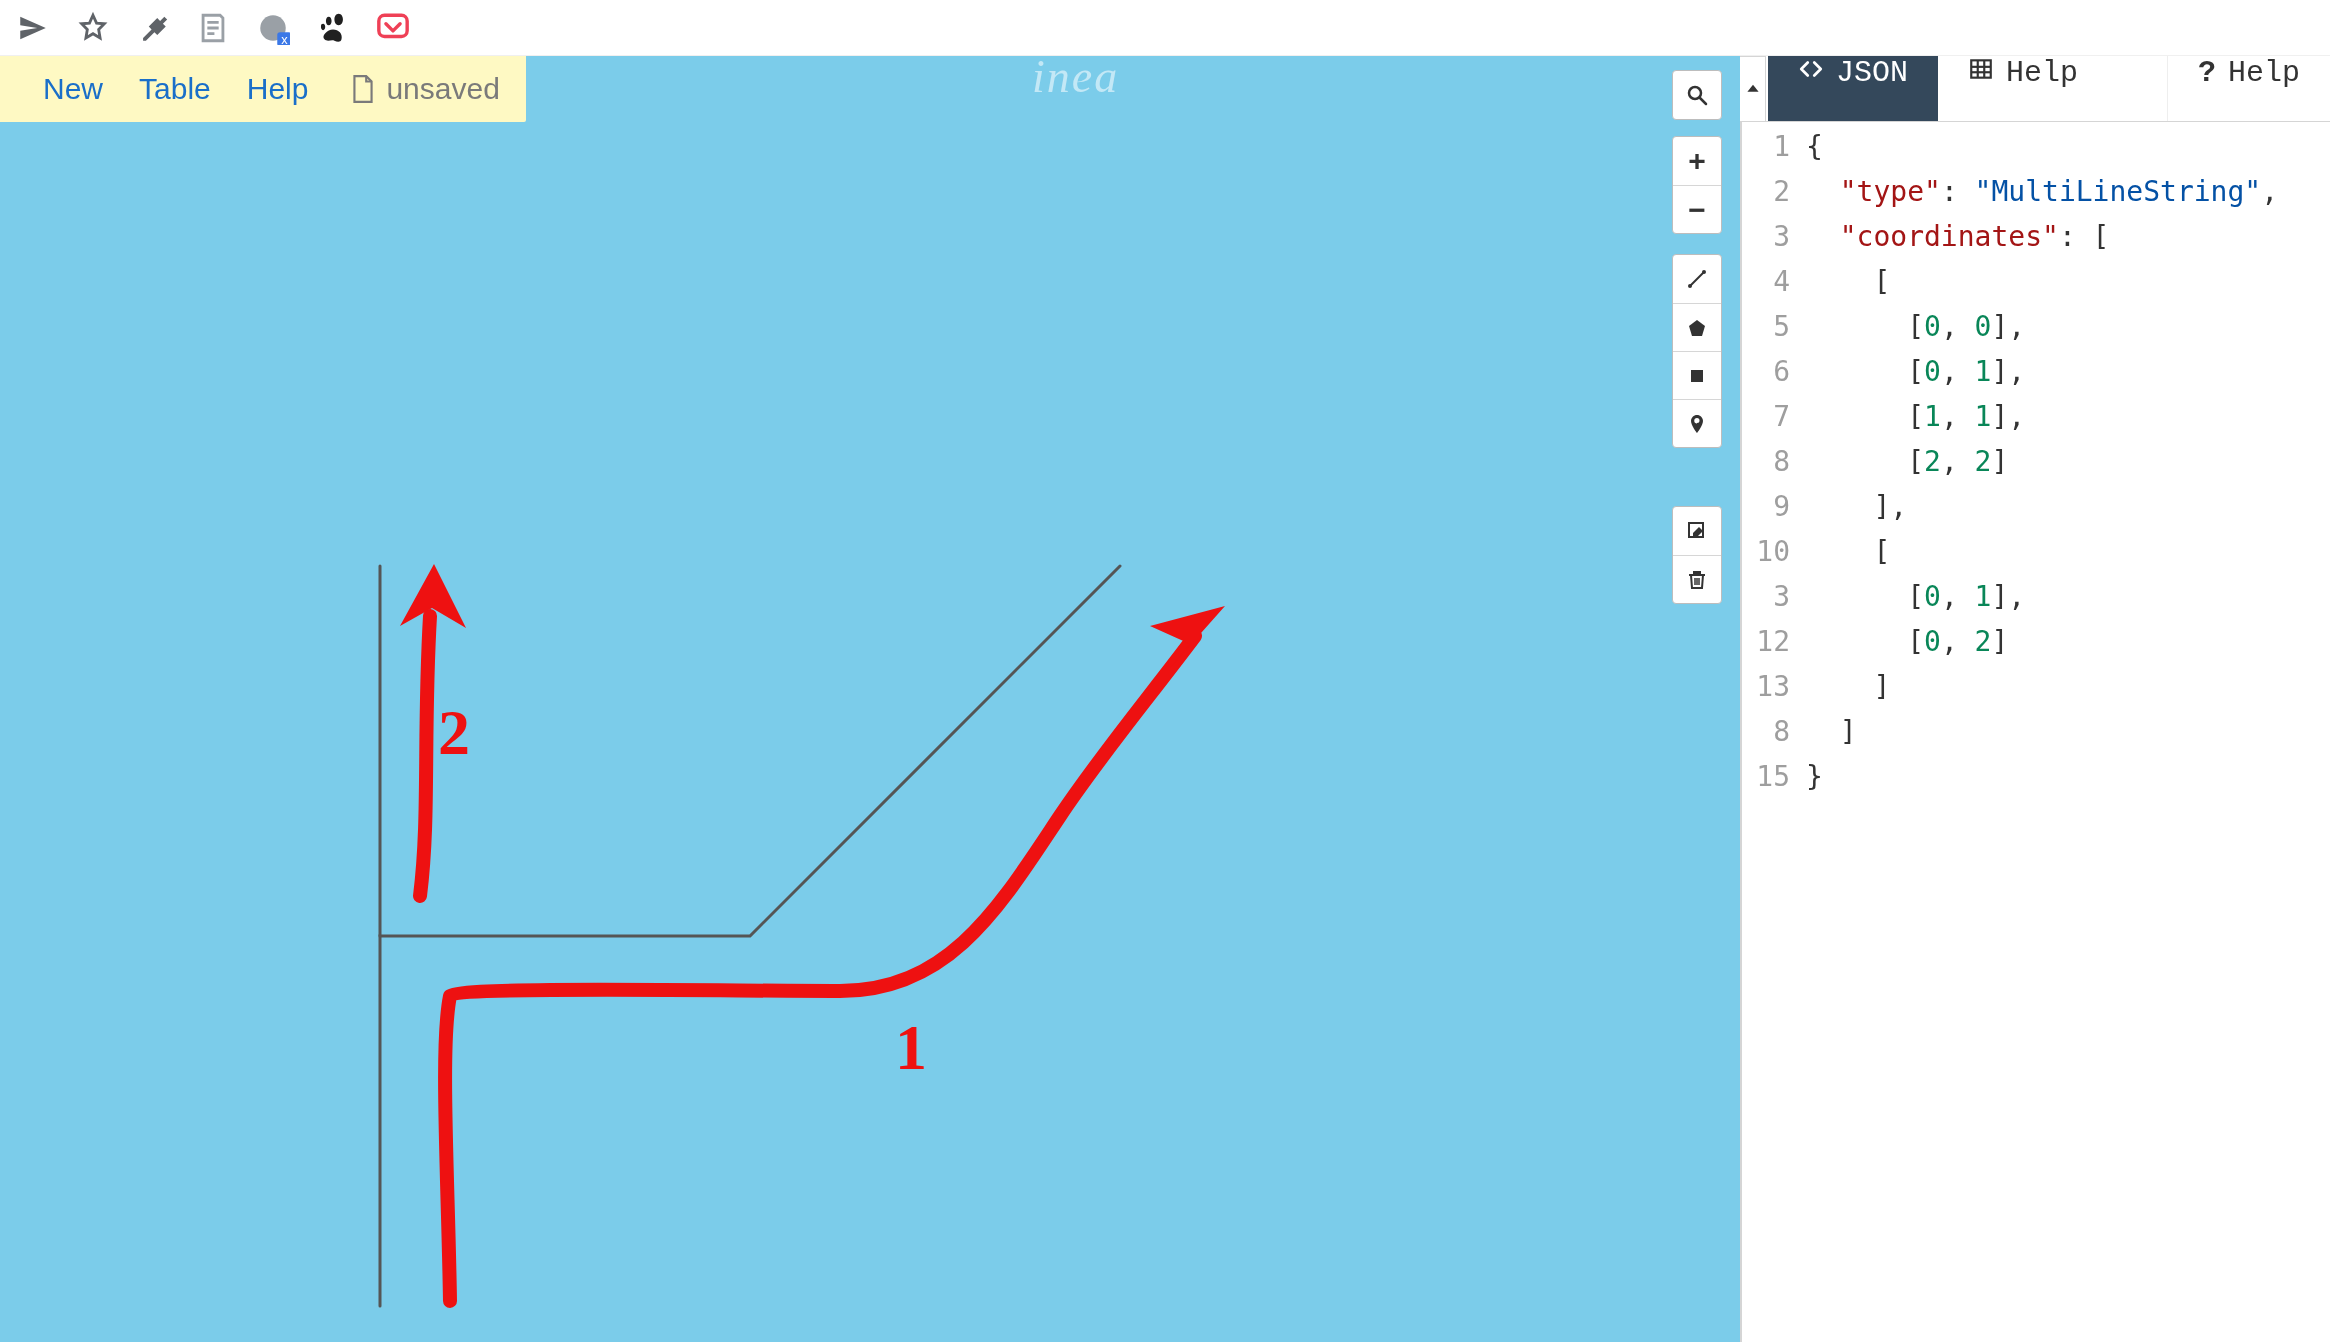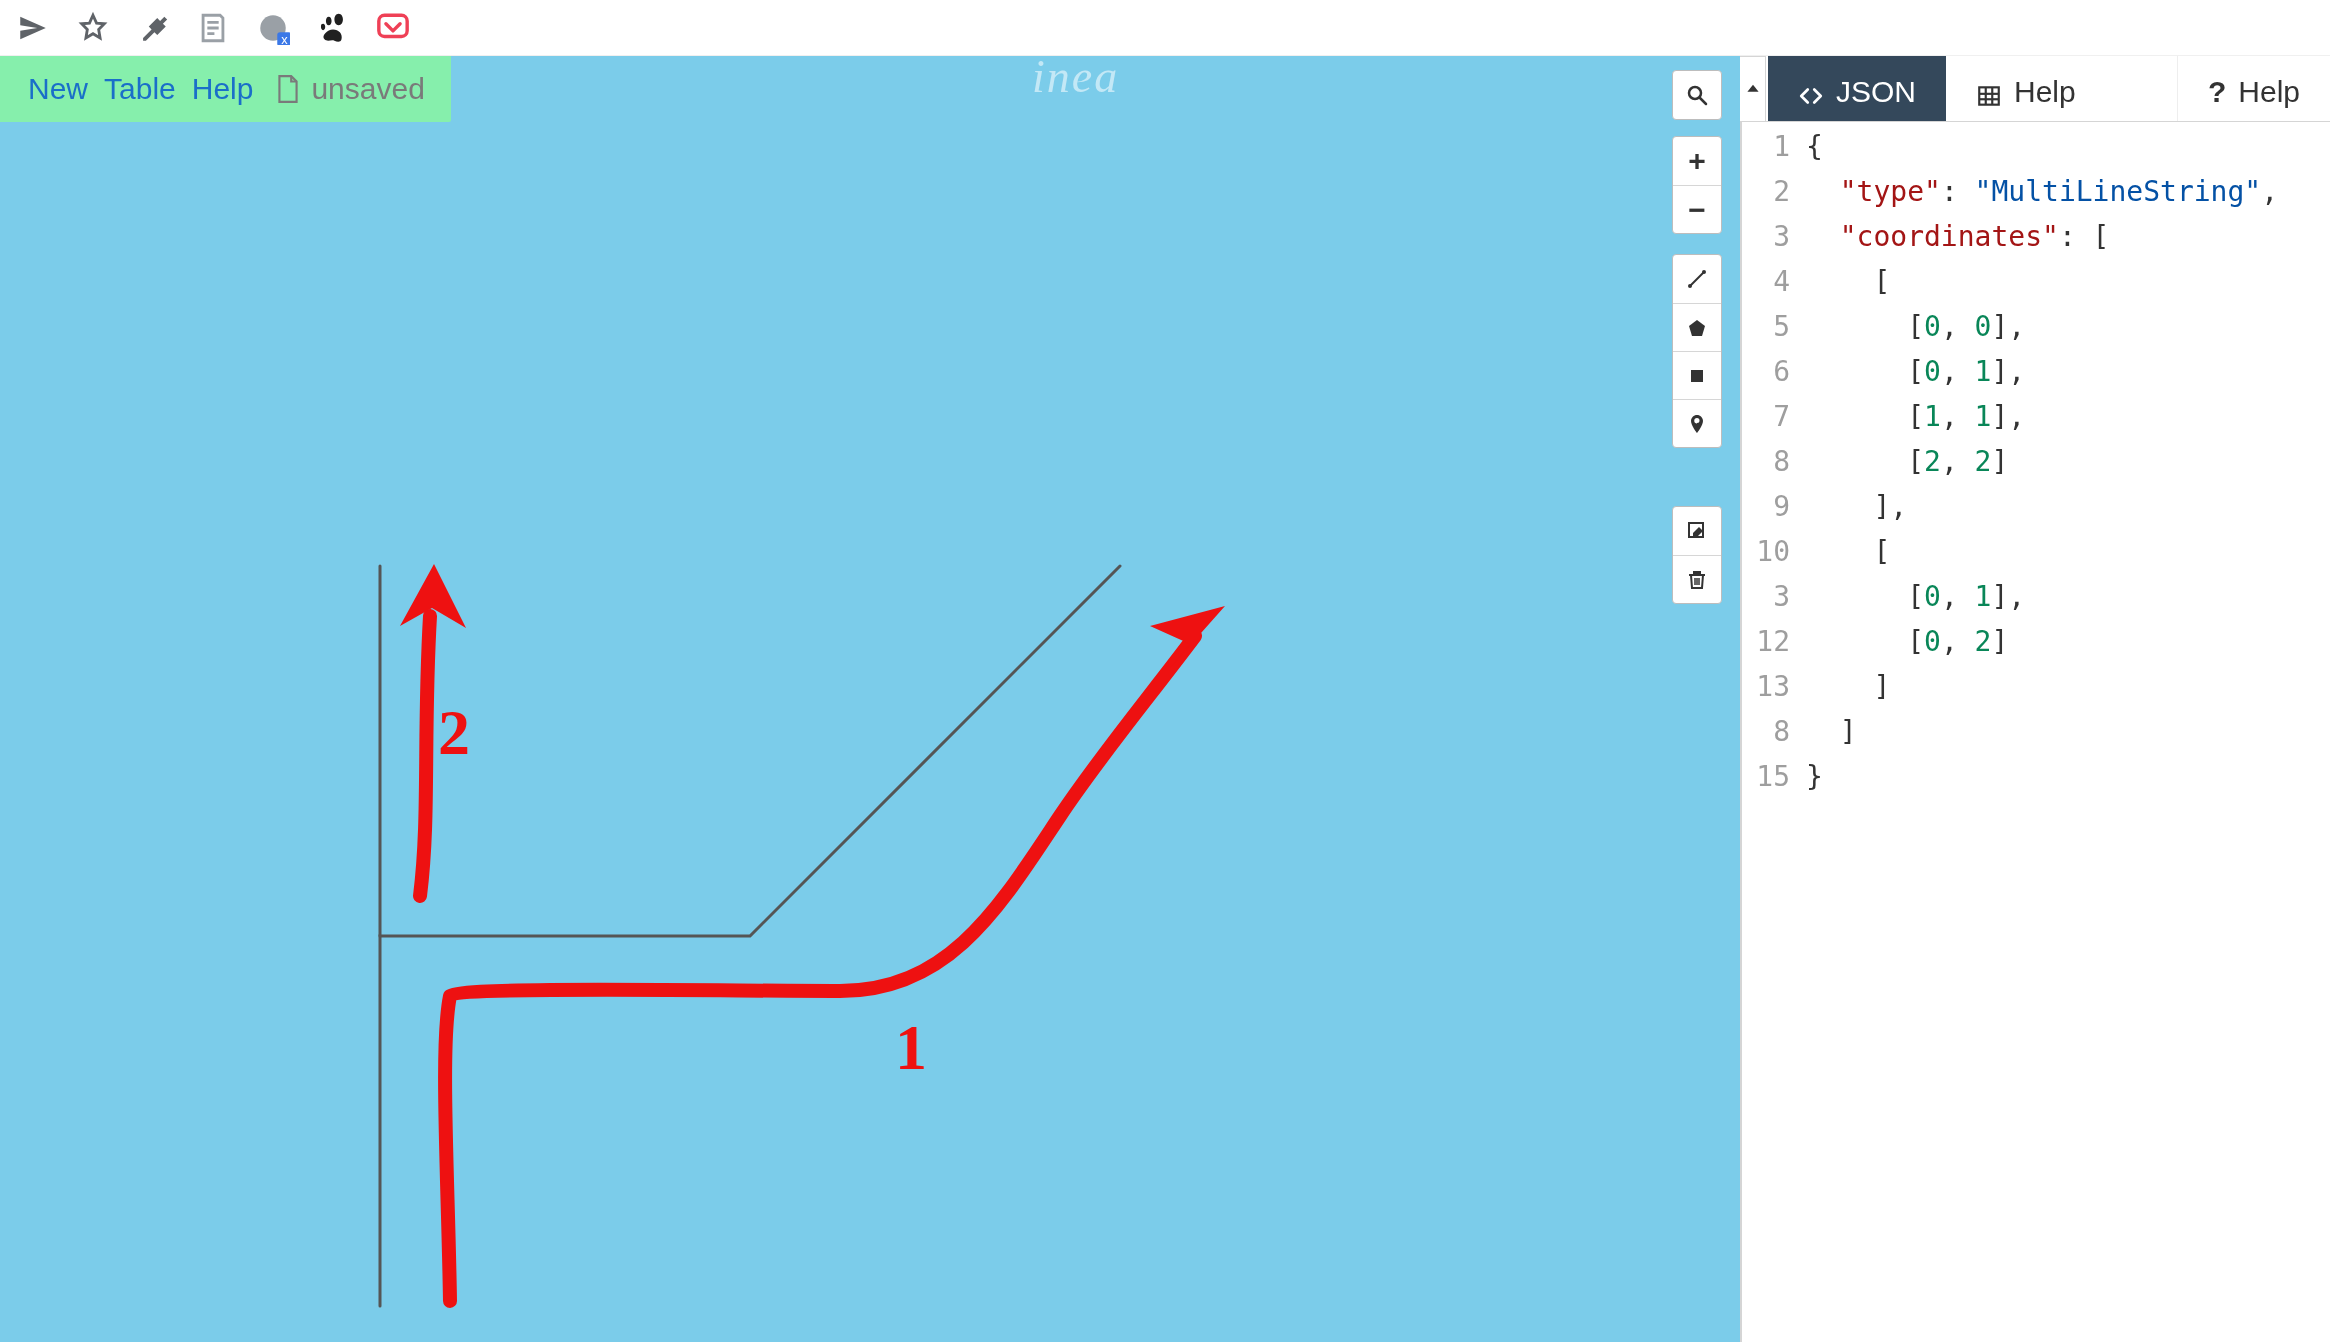--- a/index.html
+++ b/index.html
@@ -52,26 +52,26 @@
     font-size: 46px;
     color: rgba(255,255,255,0.55);
     letter-spacing: 2px;
     user-select:none;
   }
 
   
   .menu-bar {
     position:absolute;
     left:0; top:0;
-    background:#86efac;
+    background:#fef9c3;
     height:66px;
     display:flex;
     align-items:center;
-    gap: 16px;
-    padding: 0 26px 0 28px;
+    gap: 36px;
+    padding: 0 26px 0 43px;
     font-size:30px;
     border-bottom-right-radius:2px;
   }
   .menu-item { color:#1a6fc9; cursor:pointer; }
   .file-status { color:#7a7a7a; display:flex; align-items:center; gap:10px; margin-left:6px;}
   .file-status svg{ width:26px; height:30px; stroke:#7a7a7a; fill:none; stroke-width:2;}
 
   
   .ctrl {
     position:absolute;
@@ -137,26 +137,27 @@
   }
   .collapse-handle svg{ width:14px; height:14px; fill:#333;}
   .tab-row{
     height:66px;
     display:flex;
     align-items:stretch;
     border-bottom:1px solid #d5d5d5;
     padding-left:26px; 
   }
   .tab{
-    display:flex; align-items:flex-end; gap:12px;
-    padding:12px 30px;
+    display:flex; align-items:flex-start; gap:12px;
+    padding:0 30px;
     font-size:30px;
     color:#333;
     cursor:pointer;
     white-space:nowrap;
+    font-family:Liberation Mono, monospace;
   }
   .tab.active{
     background:#34485b;
     color:#fff;
   }
   .tab svg{ width:26px; height:26px; }
   .tab.active svg{ fill:#fff; stroke:#fff;}
   .tab:not(.active) svg{ fill:#333; stroke:#333;}
   .tab.help{ margin-left:auto; border-left:1px solid #eee;}
 

